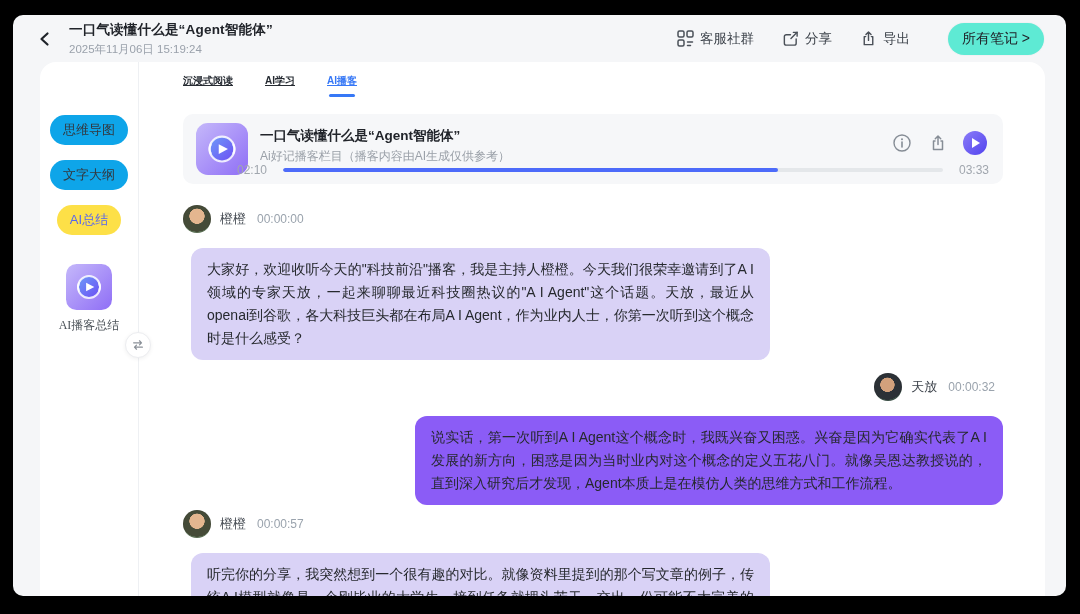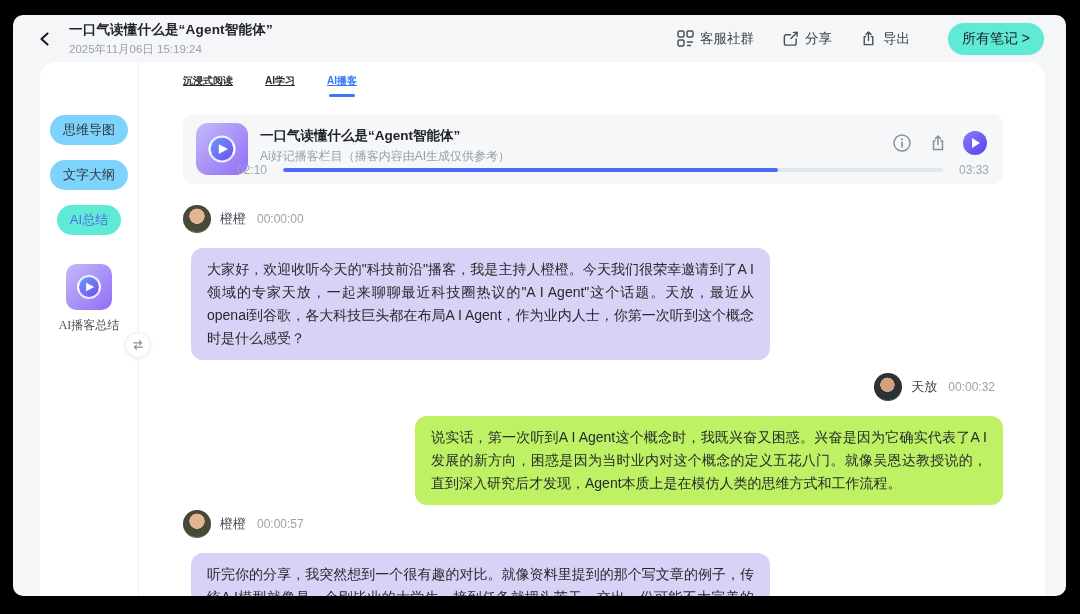--- a/index.html
+++ b/index.html
@@ -20,23 +20,23 @@
   .all-notes { background:#5eead4; border-radius:17px; padding:7px 14px; font-size:14px; font-weight:400;
     color:#21242a; margin-left:10px; box-shadow:0 0 0 1px rgba(0,0,0,0.02); cursor:pointer; }
 
   
   .panel { position:absolute; left:27px; top:47px; width:1005px; height:536px; background:#fff;
     border-radius:16px 16px 0 0; display:flex; overflow:hidden; }
 
   
   .sidebar { width:99px; flex:0 0 99px; border-right:1px solid #eef0f3; position:relative;
     display:flex; flex-direction:column; align-items:center; padding-top:53px; }
-  .side-pill { padding:6px 13px; border-radius:16px; background:#7dd3fc; color:#33383f;
+  .side-pill { padding:6px 13px; border-radius:16px; background:#0ea5e9; color:#33383f;
     font-size:13px; margin-bottom:15px; white-space:nowrap; cursor:pointer; }
-  .side-pill.active { background:#5eead4; color:#5766f0; }
+  .side-pill.active { background:#fde047; color:#5766f0; }
   .podcast-entry { margin-top:14px; display:flex; flex-direction:column; align-items:center; cursor:pointer;font-family:Liberation Serif, serif; }
   .podcast-entry svg { width:46px; height:46px; }
   .podcast-label { font-size:12px; color:#4b5258; margin-top:7px; white-space:nowrap; }
   .collapse-toggle { position:absolute; right:-13px; top:270px; width:26px; height:26px; border-radius:50%;
     background:#fff; border:1px solid #ecedf0; box-shadow:0 1px 4px rgba(0,0,0,.06);
     display:flex; align-items:center; justify-content:center; z-index:5; cursor:pointer; }
 
   
   .main { flex:1; padding-left:44px; position:relative; overflow:hidden; }
   .tabs { display:flex; gap:32px; margin-top:12px; }
@@ -71,21 +71,21 @@
     box-shadow:inset 0 0 0 1px rgba(0,0,0,.05); }
   .av-orange { background:radial-gradient(circle at 50% 40%, #e4b68f 0 34%, #454b38 36% 70%, #5d7256 71%); }
   .av-tianfang { background:radial-gradient(circle at 48% 42%, #d3a17c 0 32%, #2c3136 34% 68%, #3c5147 69%); }
   .msg-name { font-size:13px; font-weight:500; color:#3f454d; margin-left:9px; }
   .msg-time { font-size:12px; color:#9aa3ad; margin-left:11px; }
   .bubble { margin-top:15px; padding:10px 16px; border-radius:12px; font-size:14px; line-height:23px;
     color:#26292e; text-align:justify; }
   .msg.left .bubble { margin-left:8px; width:579px; background:#d9d2f6; }
   .msg.right { align-items:flex-end; }
   .msg.right .msg-header { margin-right:8px; }
-  .msg.right .bubble { width:588px; background:#bef264; }
+  .msg.right .bubble { width:588px; background:#8b5cf6; }
   .m1 { margin-top:11px; } .m2 { margin-top:13px; } .m3 { margin-top:5px; }
 
   svg { display:block; }
 </style>
 </head>
 <body>
 
 <div class="window">
 
   <div class="topbar">

